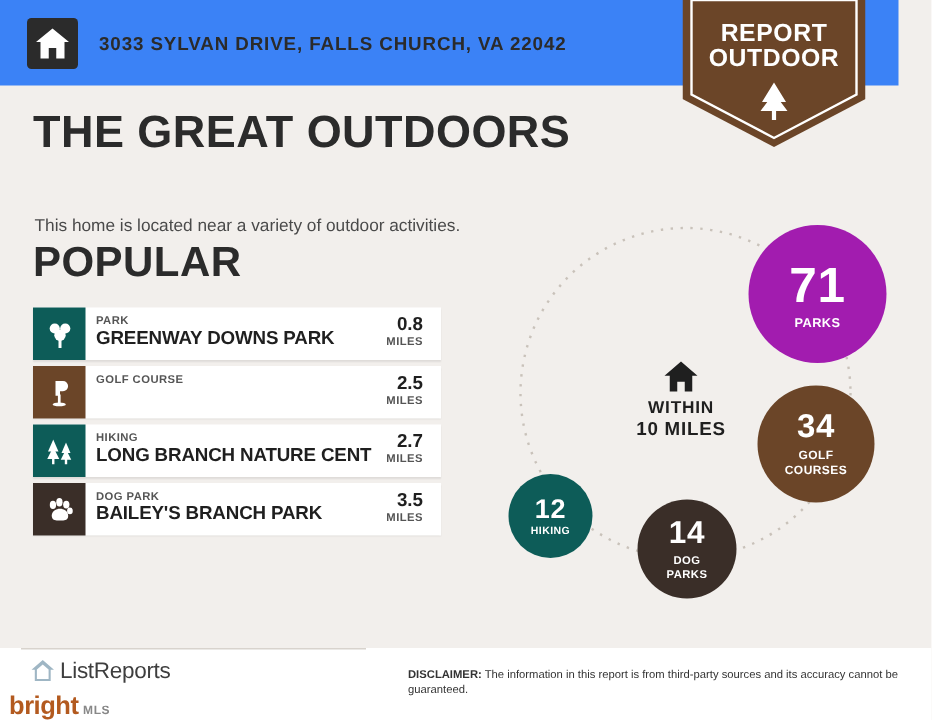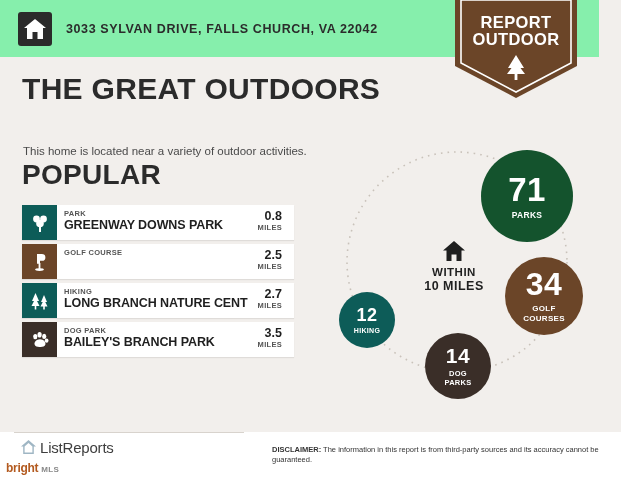--- a/index.html
+++ b/index.html
@@ -13,21 +13,21 @@
     position: relative;
     width: 621px; height: 480px;
     background: #f2efec;
   }
 
   
   .header {
     position: absolute;
     left: 0; top: 0;
     width: 599px; height: 57px;
-    background: #86efac;
+    background: #3b82f6;
     display: flex;
     align-items: center;
   }
   .home-icon {
     margin-left: 18px;
     width: 34px; height: 34px;
     flex: 0 0 34px;
     display: block;
   }
   .address {
@@ -169,45 +169,45 @@
     font-weight: bold;
     letter-spacing: .5px;
   }
   .bubble .b-lab {
     font-weight: bold;
     letter-spacing: .3px;
     text-transform: uppercase;
   }
 
   #bubble-parks {
-    left: 166px; top: 10px;
+    left: 184px; top: 10px;
     width: 92px; height: 92px;
-    background: #14532d;
+    background: #a21caf;
   }
   #bubble-parks .b-num { font-size: 33px; }
   #bubble-parks .b-lab { font-size: 8.5px; margin-top: 5px; }
 
   #bubble-golf {
     left: 190px; top: 117px;
     width: 78px; height: 78px;
     background: #6b4528;
   }
-  #bubble-golf .b-num { font-size: 32px; text-align: center; }
+  #bubble-golf .b-num { font-size: 22px; text-align: center; }
   #bubble-golf .b-lab { font-size: 8px; margin-top: 4px; line-height: 10px; }
 
   #bubble-dog {
     left: 110px; top: 193px;
     width: 66px; height: 66px;
     background: #3a2e28;
   }
   #bubble-dog .b-num { font-size: 21px; }
   #bubble-dog .b-lab { font-size: 7.5px; margin-top: 3px; line-height: 9px; }
 
   #bubble-hiking {
-    left: 24px; top: 152px;
+    left: 24px; top: 176px;
     width: 56px; height: 56px;
     background: #0d5c58;
   }
   #bubble-hiking .b-num { font-size: 18px; }
   #bubble-hiking .b-lab { font-size: 7px; margin-top: 3px; }
 
   .center-label {
     position: absolute;
     left: 84px; top: 100px;
     width: 110px;
@@ -248,21 +248,21 @@
     color: #3e3e3e;
     letter-spacing: -.2px;
   }
   .bright-logo {
     position: absolute;
     left: 6px; top: 29px;
     display: flex;
     align-items: baseline;
   }
   .bright-logo .b1 {
-    font-size: 12px;
+    font-size: 17px;
     font-weight: bold;
     color: #b35a1f;
     letter-spacing: -.3px;
   }
   .bright-logo .b2 {
     font-size: 8px;
     font-weight: bold;
     color: #888;
     margin-left: 3px;
     letter-spacing: .4px;

